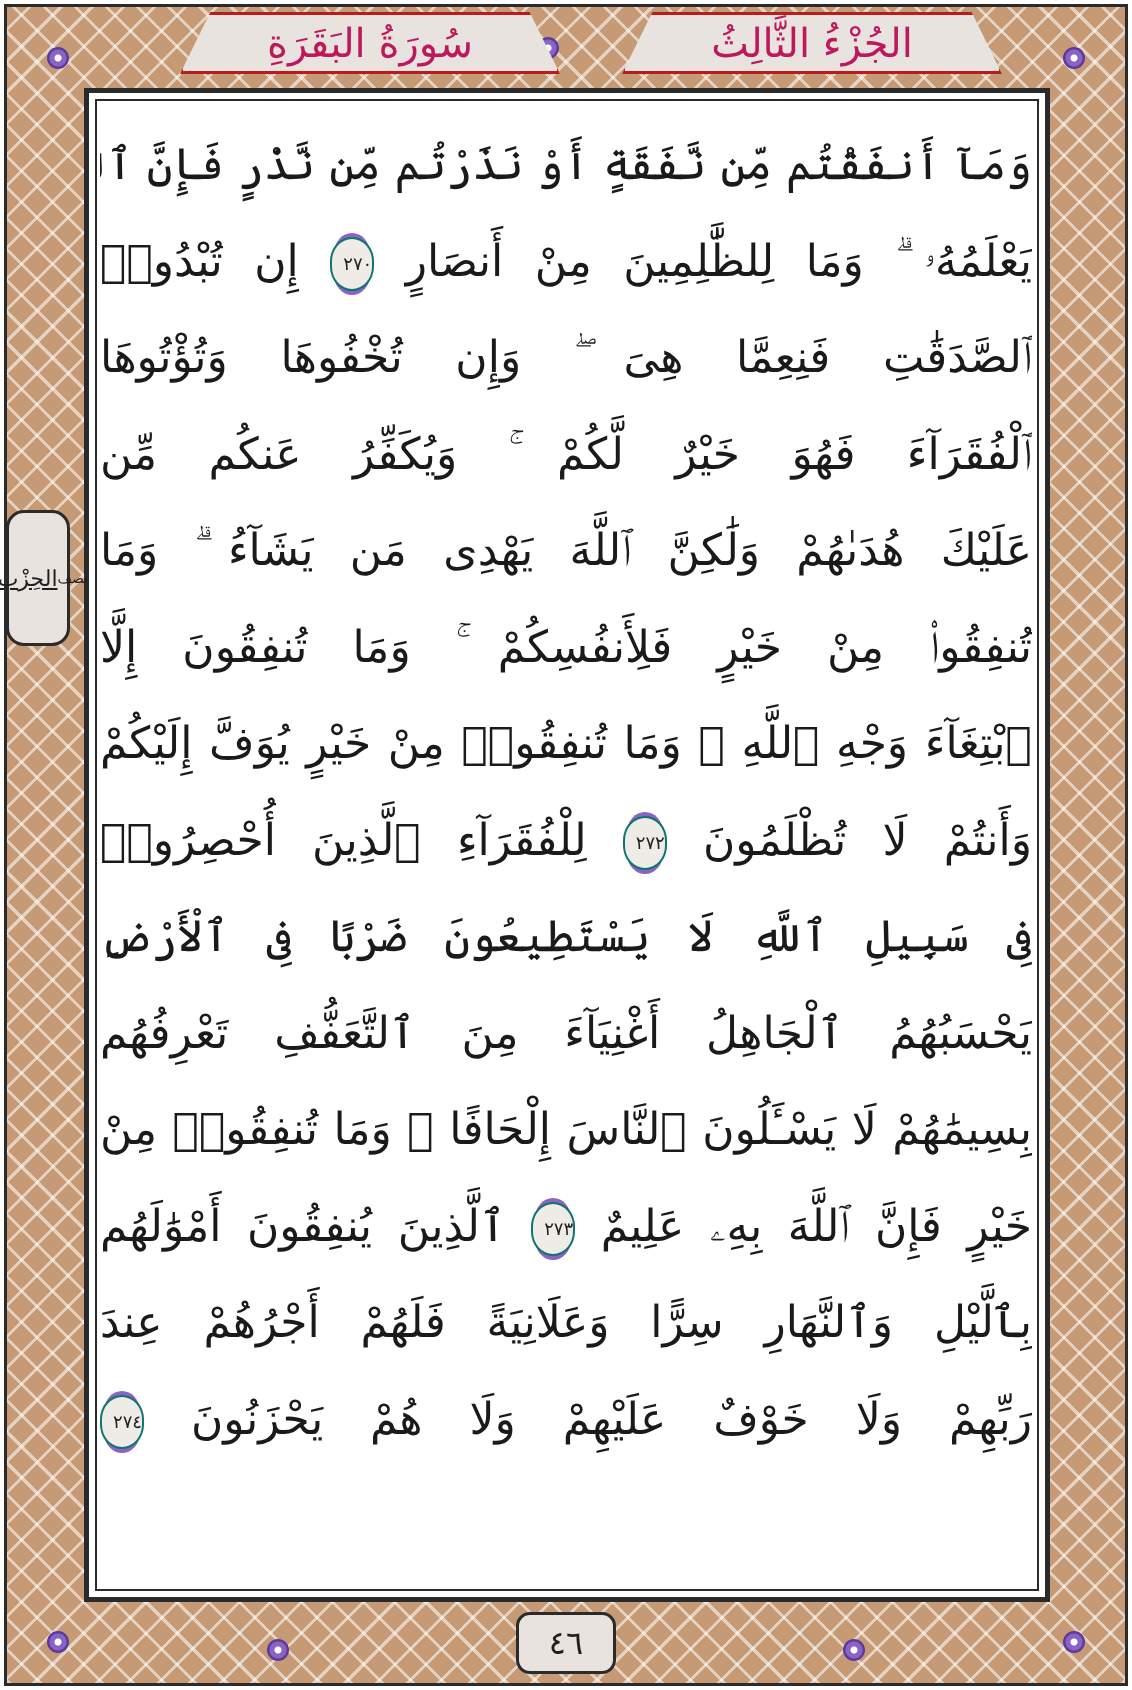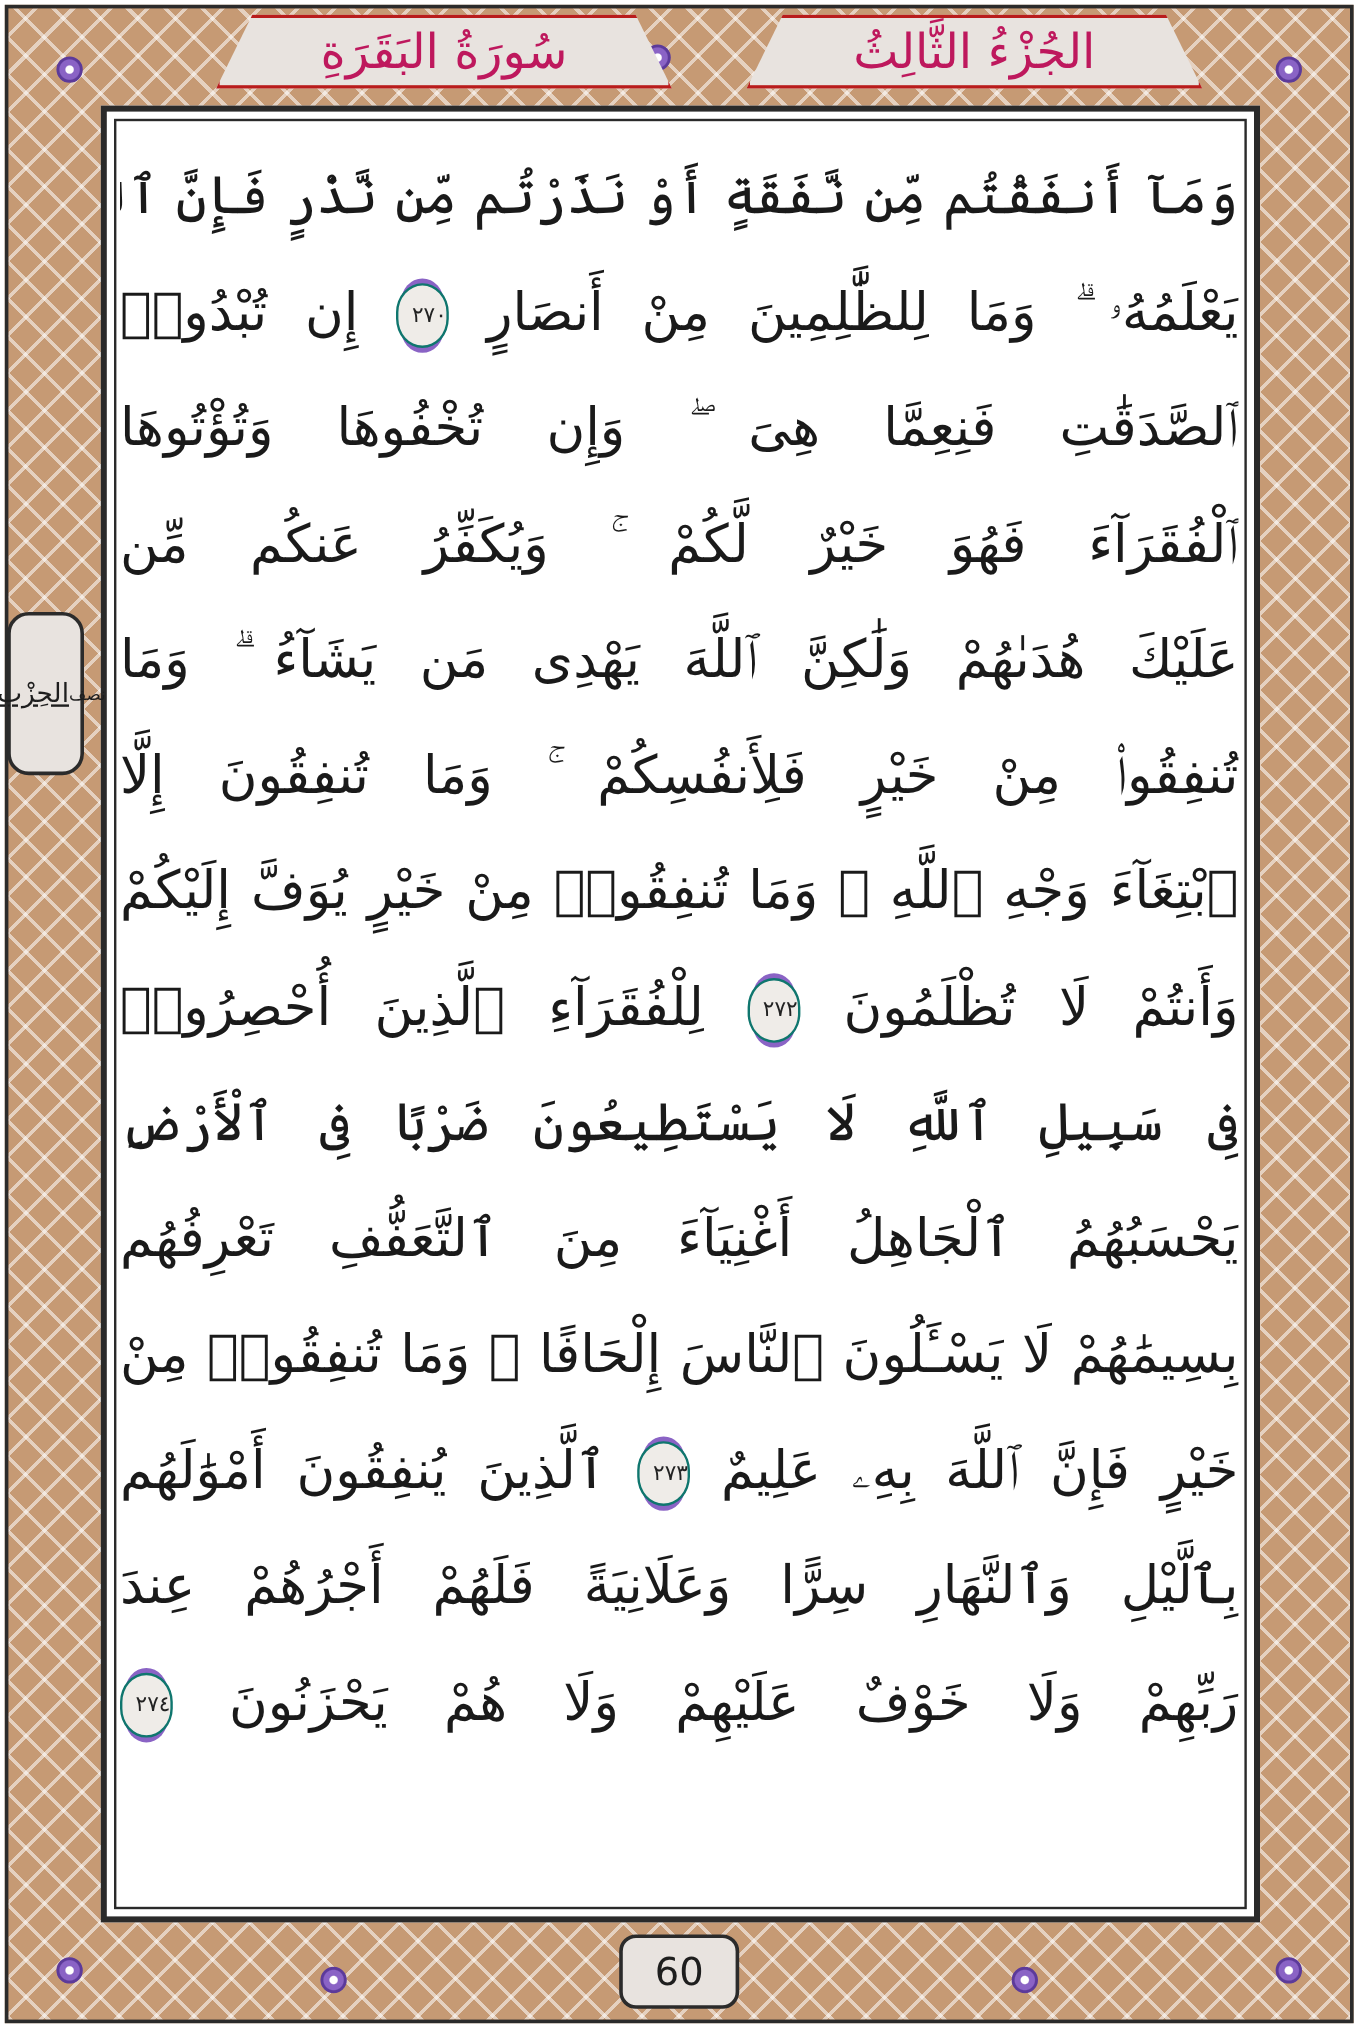--- a/index.html
+++ b/index.html
@@ -101,13 +101,13 @@
   <div class="line"><span>ٱبْتِغَآءَ وَجْهِ ٱللَّهِ ۚ وَمَا تُنفِقُوا۟ مِنْ خَيْرٍ يُوَفَّ إِلَيْكُمْ</span></div>
   <div class="line"><span>وَأَنتُمْ لَا تُظْلَمُونَ</span> <span class="ayah-end">٢٧٢</span> <span>لِلْفُقَرَآءِ ٱلَّذِينَ أُحْصِرُوا۟</span></div>
   <div class="line"><span>فِى سَبِيلِ ٱللَّهِ لَا يَسْتَطِيعُونَ ضَرْبًا فِى ٱلْأَرْضِ</span></div>
   <div class="line"><span>يَحْسَبُهُمُ ٱلْجَاهِلُ أَغْنِيَآءَ مِنَ ٱلتَّعَفُّفِ تَعْرِفُهُم</span></div>
   <div class="line"><span>بِسِيمَٰهُمْ لَا يَسْـَٔلُونَ ٱلنَّاسَ إِلْحَافًا ۗ وَمَا تُنفِقُوا۟ مِنْ</span></div>
   <div class="line"><span>خَيْرٍ فَإِنَّ ٱللَّهَ بِهِۦ عَلِيمٌ</span> <span class="ayah-end">٢٧٣</span> <span>ٱلَّذِينَ يُنفِقُونَ أَمْوَٰلَهُم</span></div>
   <div class="line"><span>بِٱلَّيْلِ وَٱلنَّهَارِ سِرًّا وَعَلَانِيَةً فَلَهُمْ أَجْرُهُمْ عِندَ</span></div>
   <div class="line"><span>رَبِّهِمْ وَلَا خَوْفٌ عَلَيْهِمْ وَلَا هُمْ يَحْزَنُونَ</span> <span class="ayah-end">٢٧٤</span></div>
 </div>
 
-<div class="pagenum">60</div>
+<div class="pagenum">٤٦</div>
 
 </body></html>

